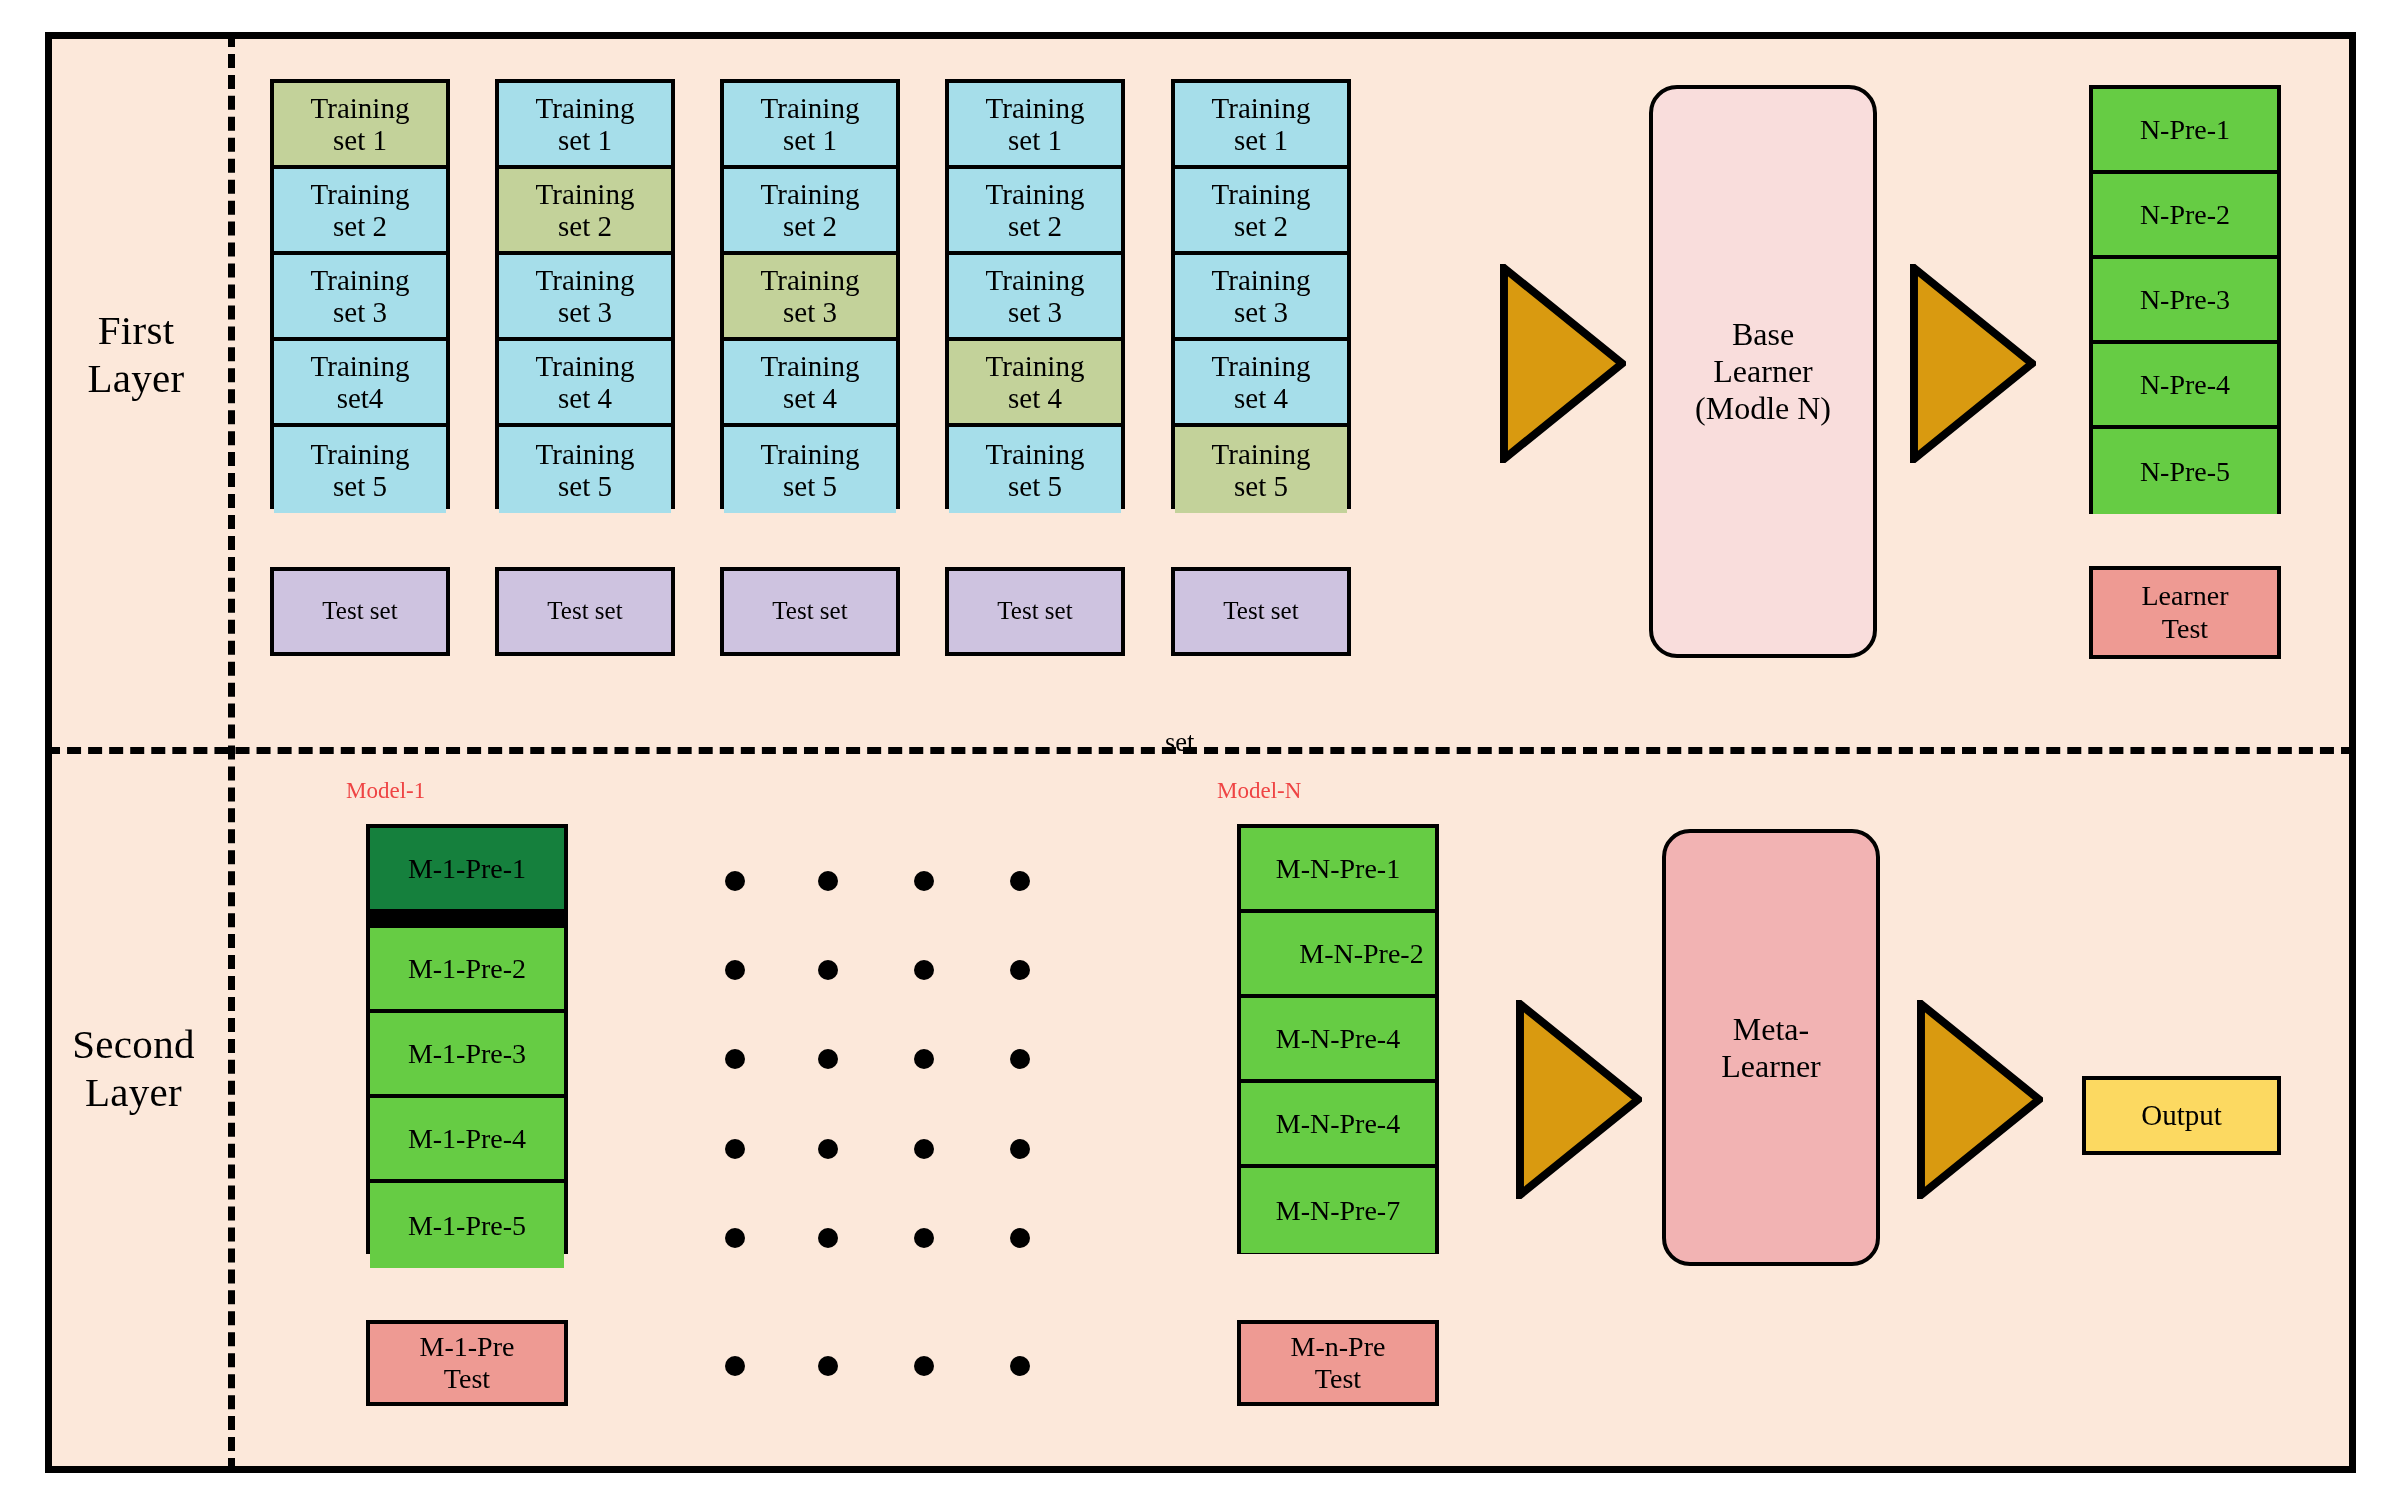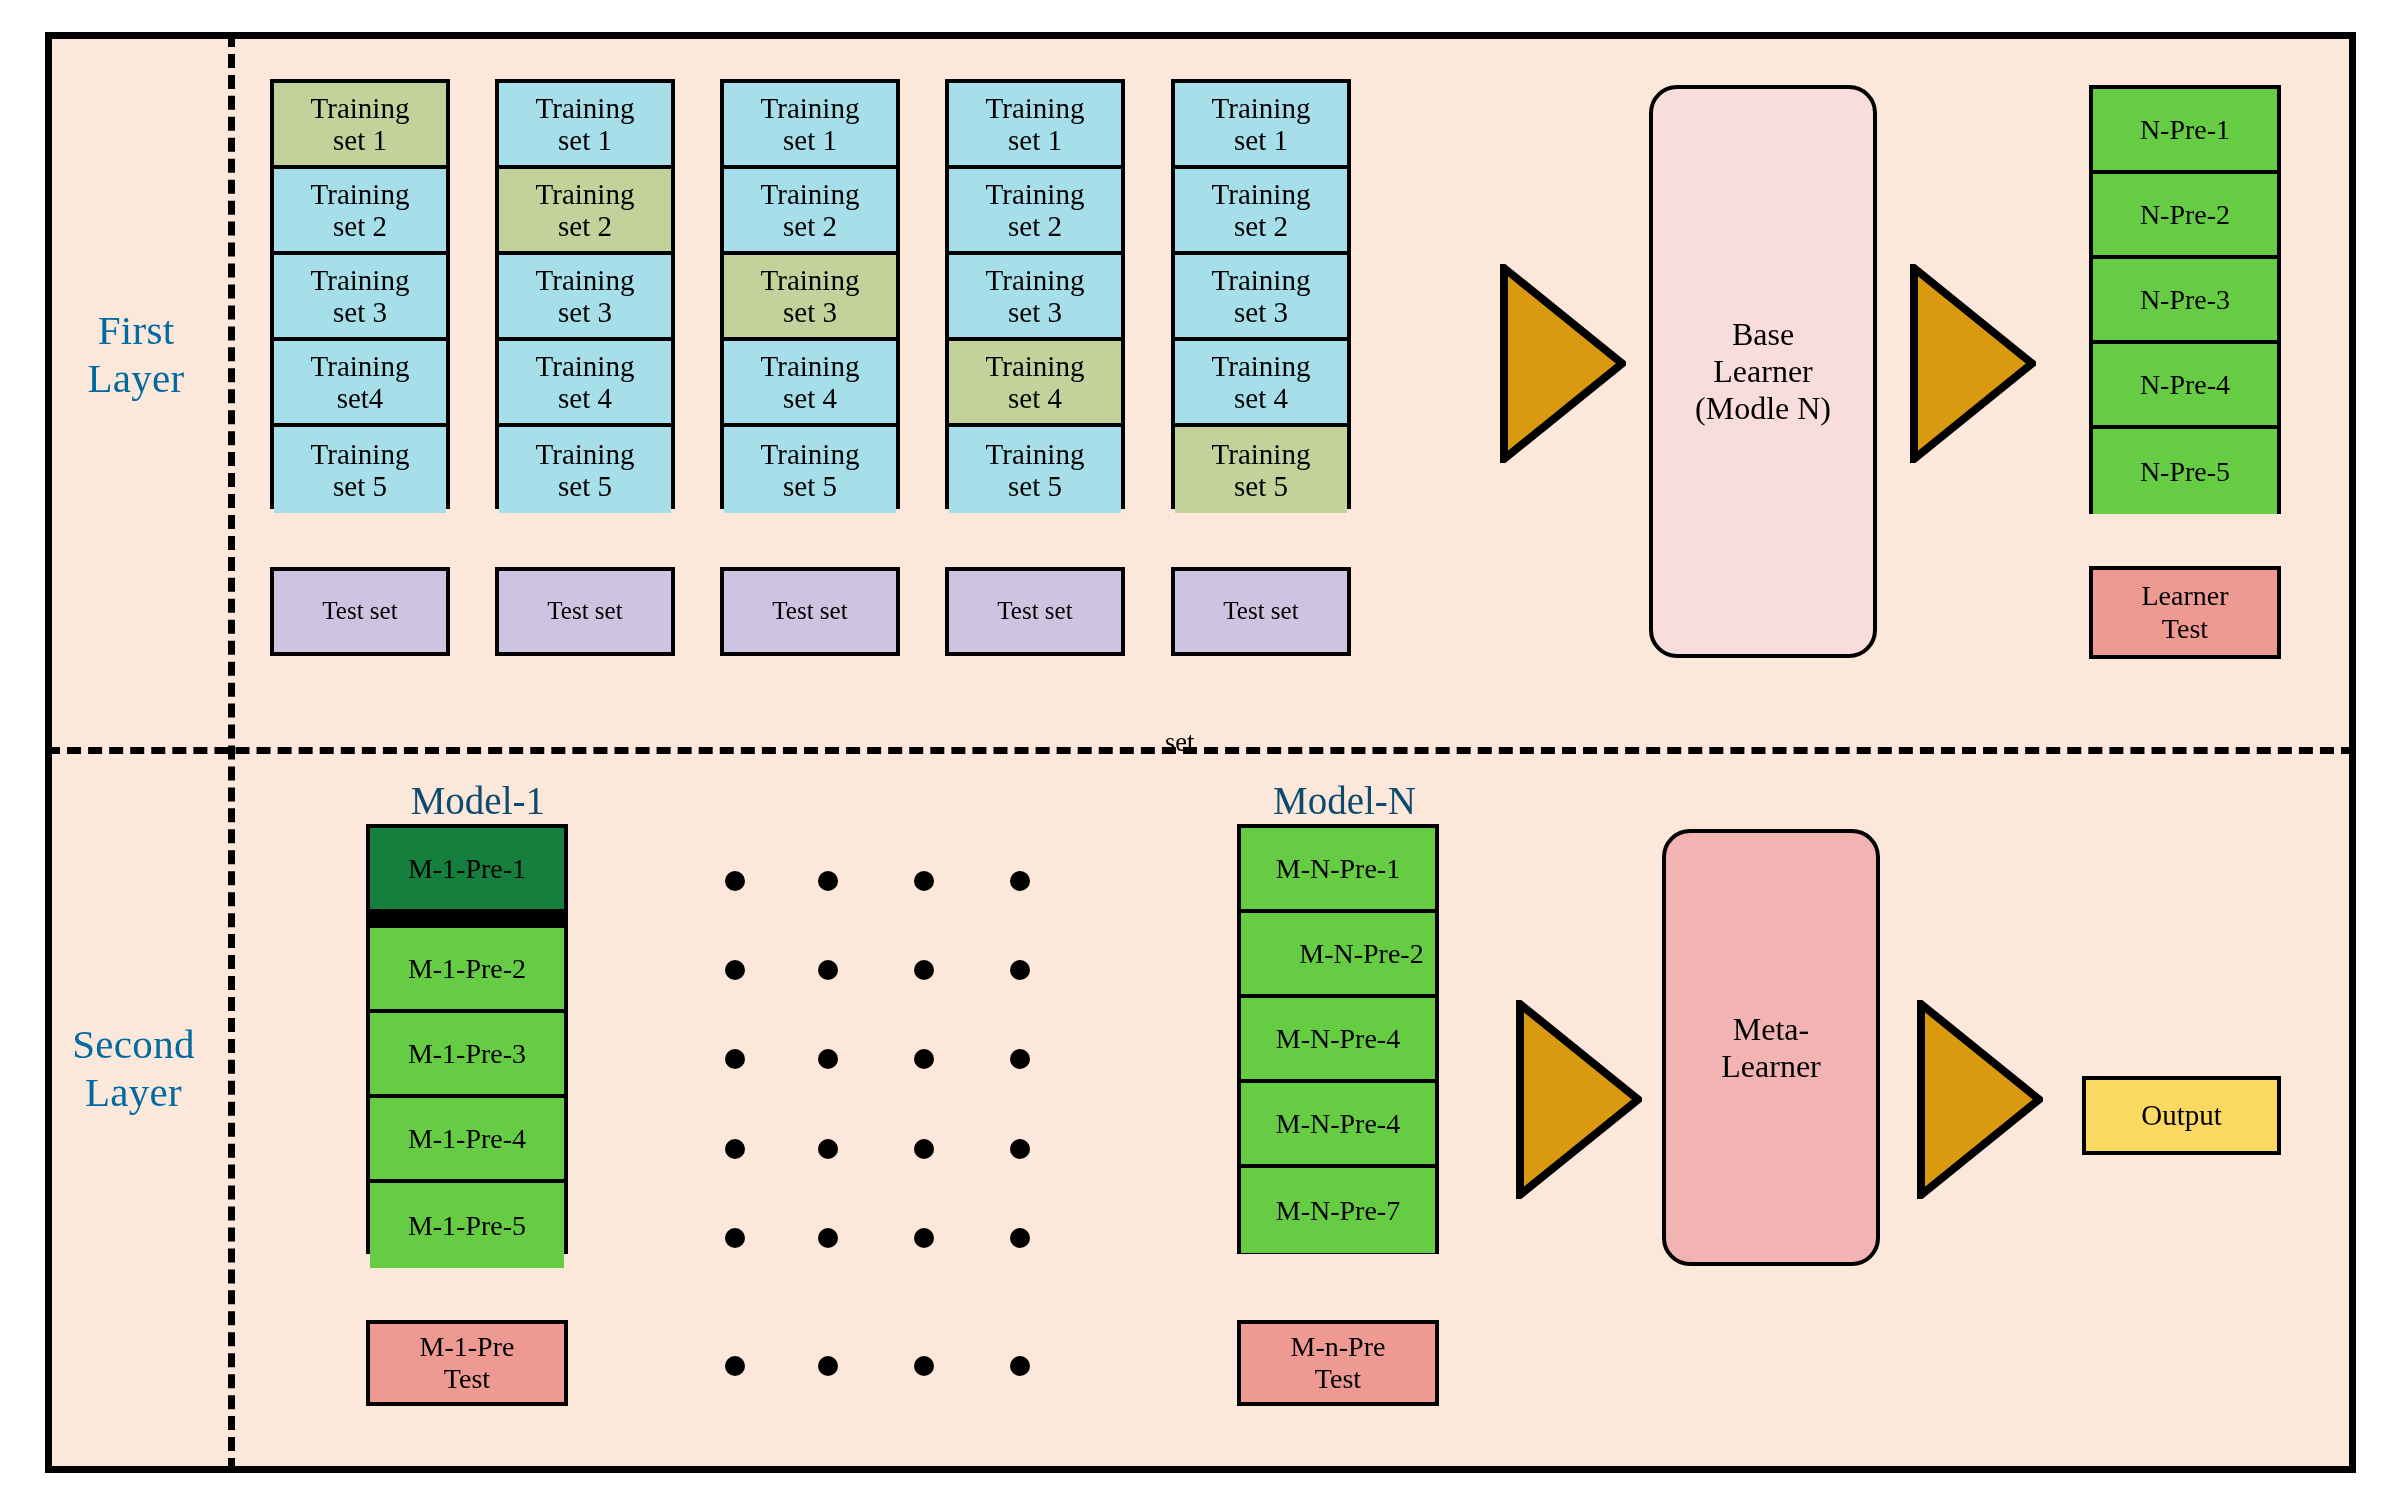--- a/index.html
+++ b/index.html
@@ -36,21 +36,21 @@
     width:2309px; height:0;
     border-top:7.3px dashed #000000;
   }
 
   
   .layer-label{
     position:absolute;
     text-align:center;
     font-size:41px;
     line-height:1.18;
-    color:#0369a1;
+    color:#000000;
     white-space:pre-line;
     letter-spacing:0.3px;
   }
   #first-layer-label{ left:40px; top:306px; width:192px; }
   #second-layer-label{ left:34px; top:1020px; width:199px; }
 
   
   .stack{
     position:absolute;
     border:4.6px solid #000;
@@ -100,23 +100,23 @@
   #stray-set{
     position:absolute;
     font-size:26.5px;
     color:#000;
     left:1165px;
     top:727px;
   }
 
   .model-cap{
     position:absolute;
-    font-size:39px;
-    color:#0c4a6e;
-    text-align:right;
+    font-size:23px;
+    color:#ef4444;
+    text-align:left;
   }
 </style>
 </head>
 <body>
 
 <div id="stage">
 
   <div class="outer-frame"></div>
 
   <div class="v-dash"></div>

